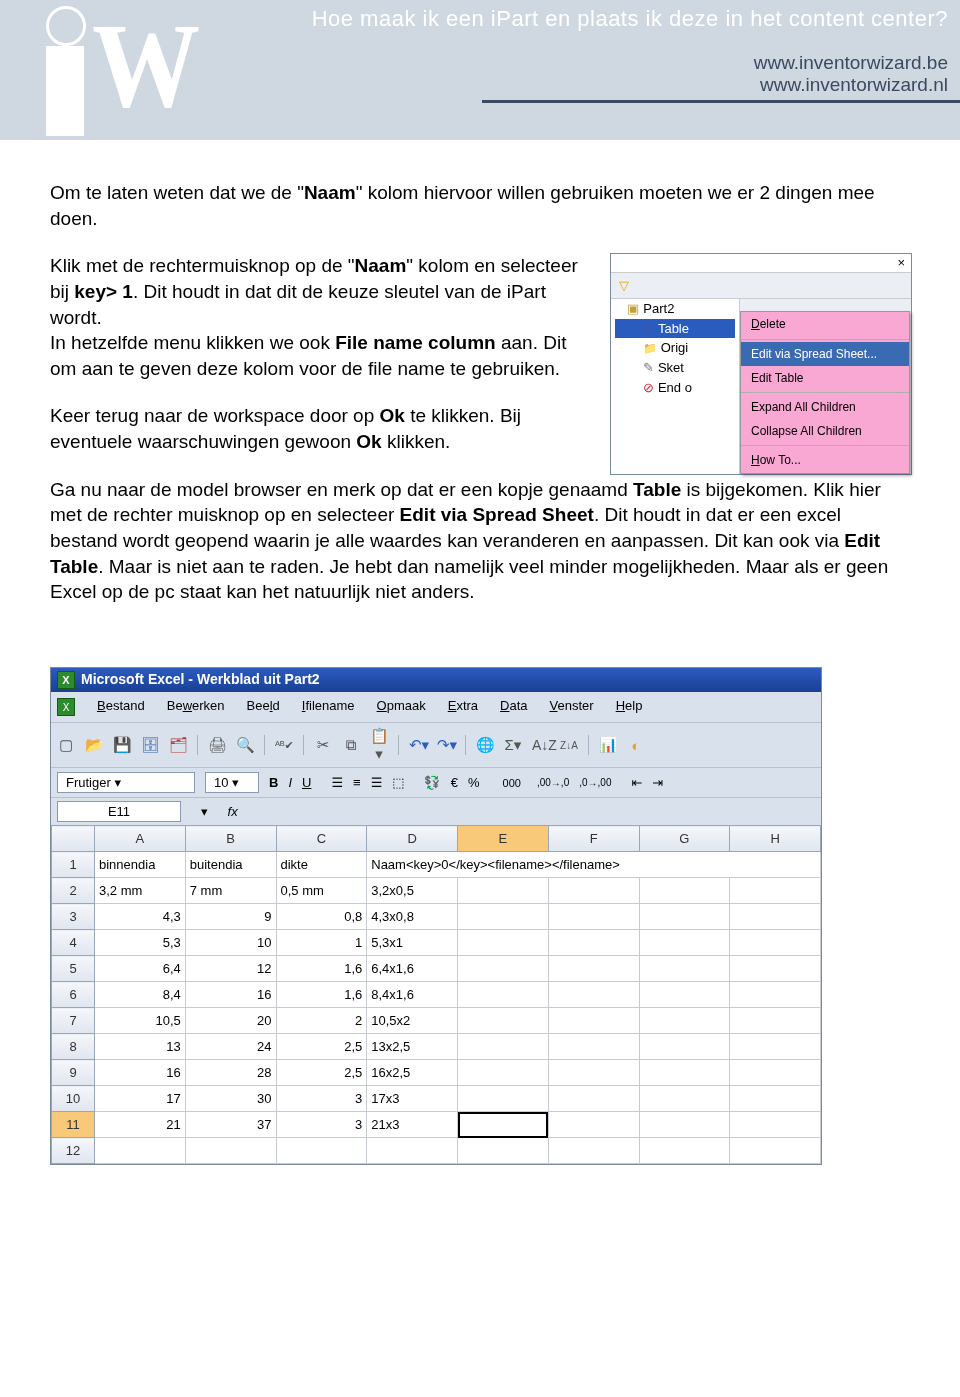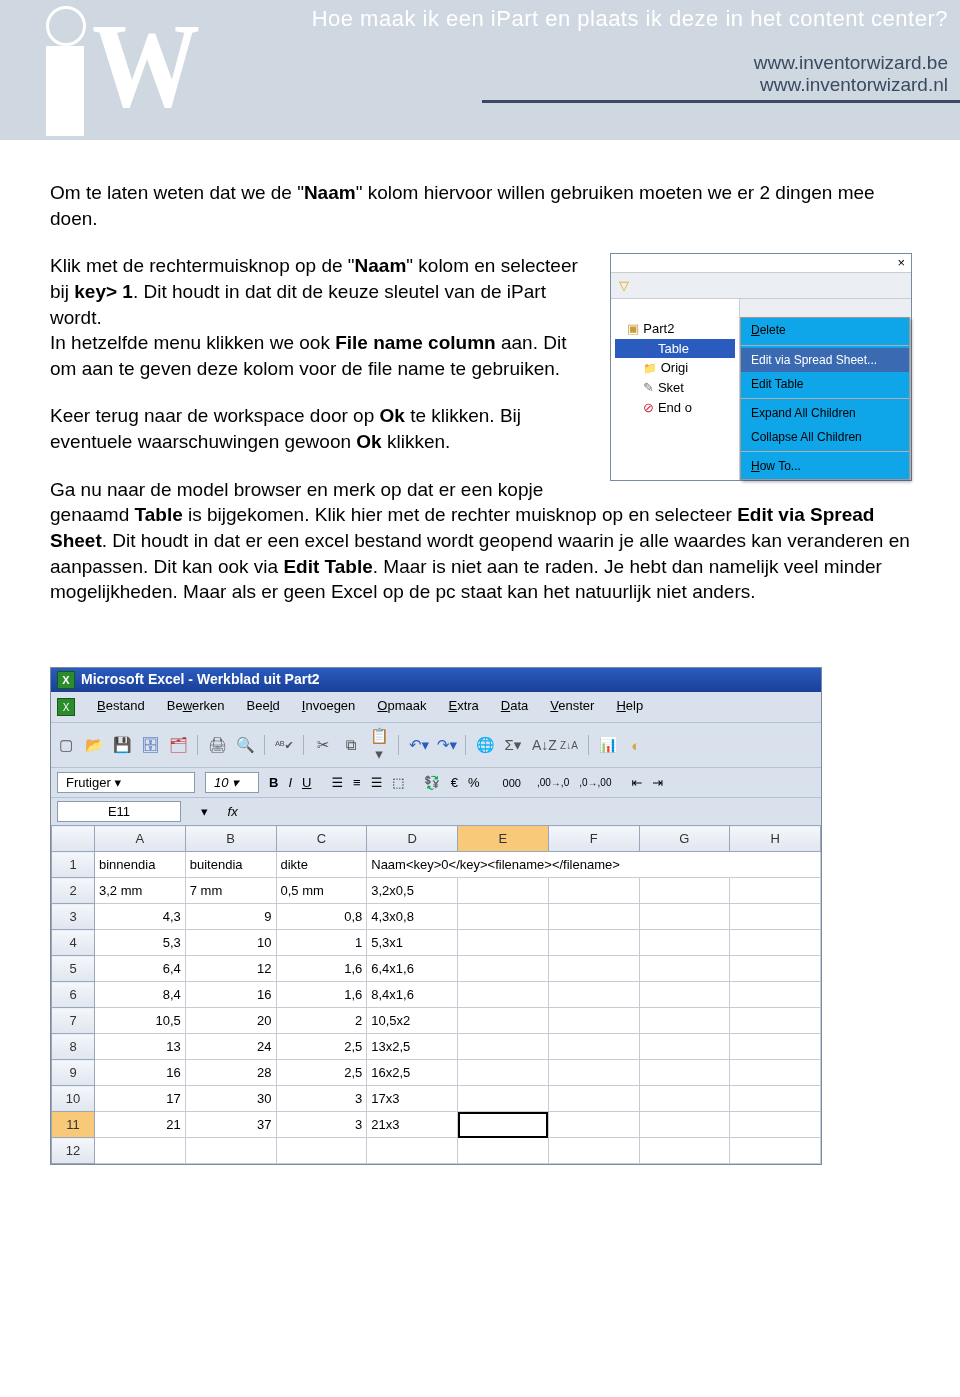--- a/index.html
+++ b/index.html
@@ -70,25 +70,25 @@
     font-family: Tahoma, sans-serif;
     width: 300px;
   }
   .bp-close { text-align: right; padding: 0 6px; background: #fff; border-bottom: 1px solid #ccc; }
   .bp-model-hdr {
     background: linear-gradient(#6e86b8, #49669c);
     color: #fff; padding: 3px 8px;
     display:flex; justify-content:space-between;
   }
   .bp-filter-row { padding: 4px 8px; border-bottom: 1px solid #c8cdd6; }
-  .bp-tree { background:#fff; padding: 20px 4px; width: 120px; display:inline-block; vertical-align: top; border-right: 1px solid #c8cdd6;}
+  .bp-tree { background:#fff; padding: 0 4px; width: 120px; display:inline-block; vertical-align: top; border-right: 1px solid #c8cdd6;}
   .bp-tree .row { white-space: nowrap; padding: 1px 0; }
   .bp-tree .indent1 { padding-left: 12px; }
   .bp-tree .indent2 { padding-left: 28px; }
-  .ctx-menu { display:inline-block; vertical-align: top; background: #0ea5e9; border: 1px solid #999; width: 168px; box-shadow: 2px 2px 3px rgba(0,0,0,0.3); margin-top:18px;}
+  .ctx-menu { display:inline-block; vertical-align: top; background: #f9a8d4; border: 1px solid #999; width: 168px; box-shadow: 2px 2px 3px rgba(0,0,0,0.3); margin-top:12px;}
   .ctx-menu .item { padding: 4px 10px; font-size:12px;}
   .ctx-menu .sep { border-top: 1px solid #b0b0b0; margin: 2px 0;}
   .ctx-menu .hl { background: #3a6ab2; color: #fff;}
   .icon-cube::before { content:"▣"; color:#c79e3a; margin-right:4px;}
   .icon-table::before { content:"⊞"; color:#3a56b4; margin-right:4px;}
   .icon-folder::before { content:"📁"; margin-right:4px; font-size:11px;}
   .icon-sketch::before { content:"✎"; color:#777; margin-right:4px;}
   .icon-end::before { content:"⊘"; color:#c23; margin-right:4px;}
   .icon-funnel::before { content:"▽"; color:#e3a30f;}
   .icon-tri::before { content:"▾"; margin-left:4px;}
@@ -139,21 +139,21 @@
   .excel .fmt-bar {
     background: #d9e2ec;
     border-top: 1px solid #b6c2d2;
     padding: 4px 6px;
     display:flex; gap:10px; align-items:center;
   }
   .excel .fmt-bar .font-box, .excel .fmt-bar .size-box {
     background:#fff; border:1px solid #8a9ab0; padding:2px 8px; display:inline-block;
   }
   .excel .fmt-bar .font-box { width:120px; }
-  .excel .fmt-bar .size-box { width:36px;font-style:italic; }
+  .excel .fmt-bar .size-box { width:36px; }
   .excel .fxbar {
     display:flex; background:#d9e2ec; border-top:1px solid #b6c2d2; padding:3px 6px; gap:20px; align-items:center;
   }
   .excel .fxbar .namebox { background:#fff; border:1px solid #8a9ab0; width:110px; padding:2px 6px; text-align:center;}
   .excel table {
     border-collapse: collapse;
     width: 100%;
     background: #fff;
     table-layout: fixed;
   }
@@ -245,21 +245,21 @@
 
 <div class="excel">
   <div class="title-bar">
     <span class="xicon">X</span><span>Microsoft Excel - Werkblad uit Part2</span>
   </div>
   <div class="menu-bar">
     <span class="appicon">X</span>
     <span><span class="u">B</span><span>estand</span></span>
     <span><span>Be</span><span class="u">w</span><span>erken</span></span>
     <span><span>Bee</span><span class="u">l</span><span>d</span></span>
-    <span><span class="u">I</span><span>nvoegen</span></span>
+    <span><span class="u">I</span><span>filename</span></span>
     <span><span class="u">O</span><span>pmaak</span></span>
     <span><span class="u">E</span><span>xtra</span></span>
     <span><span class="u">D</span><span>ata</span></span>
     <span><span class="u">V</span><span>enster</span></span>
     <span><span class="u">H</span><span>elp</span></span>
   </div>
   <div class="toolbar">
     <span class="ticon">▢</span>
     <span class="ticon" style="color:#d9a63a;">📂</span>
     <span class="ticon" style="color:#3964b3;">💾</span>

